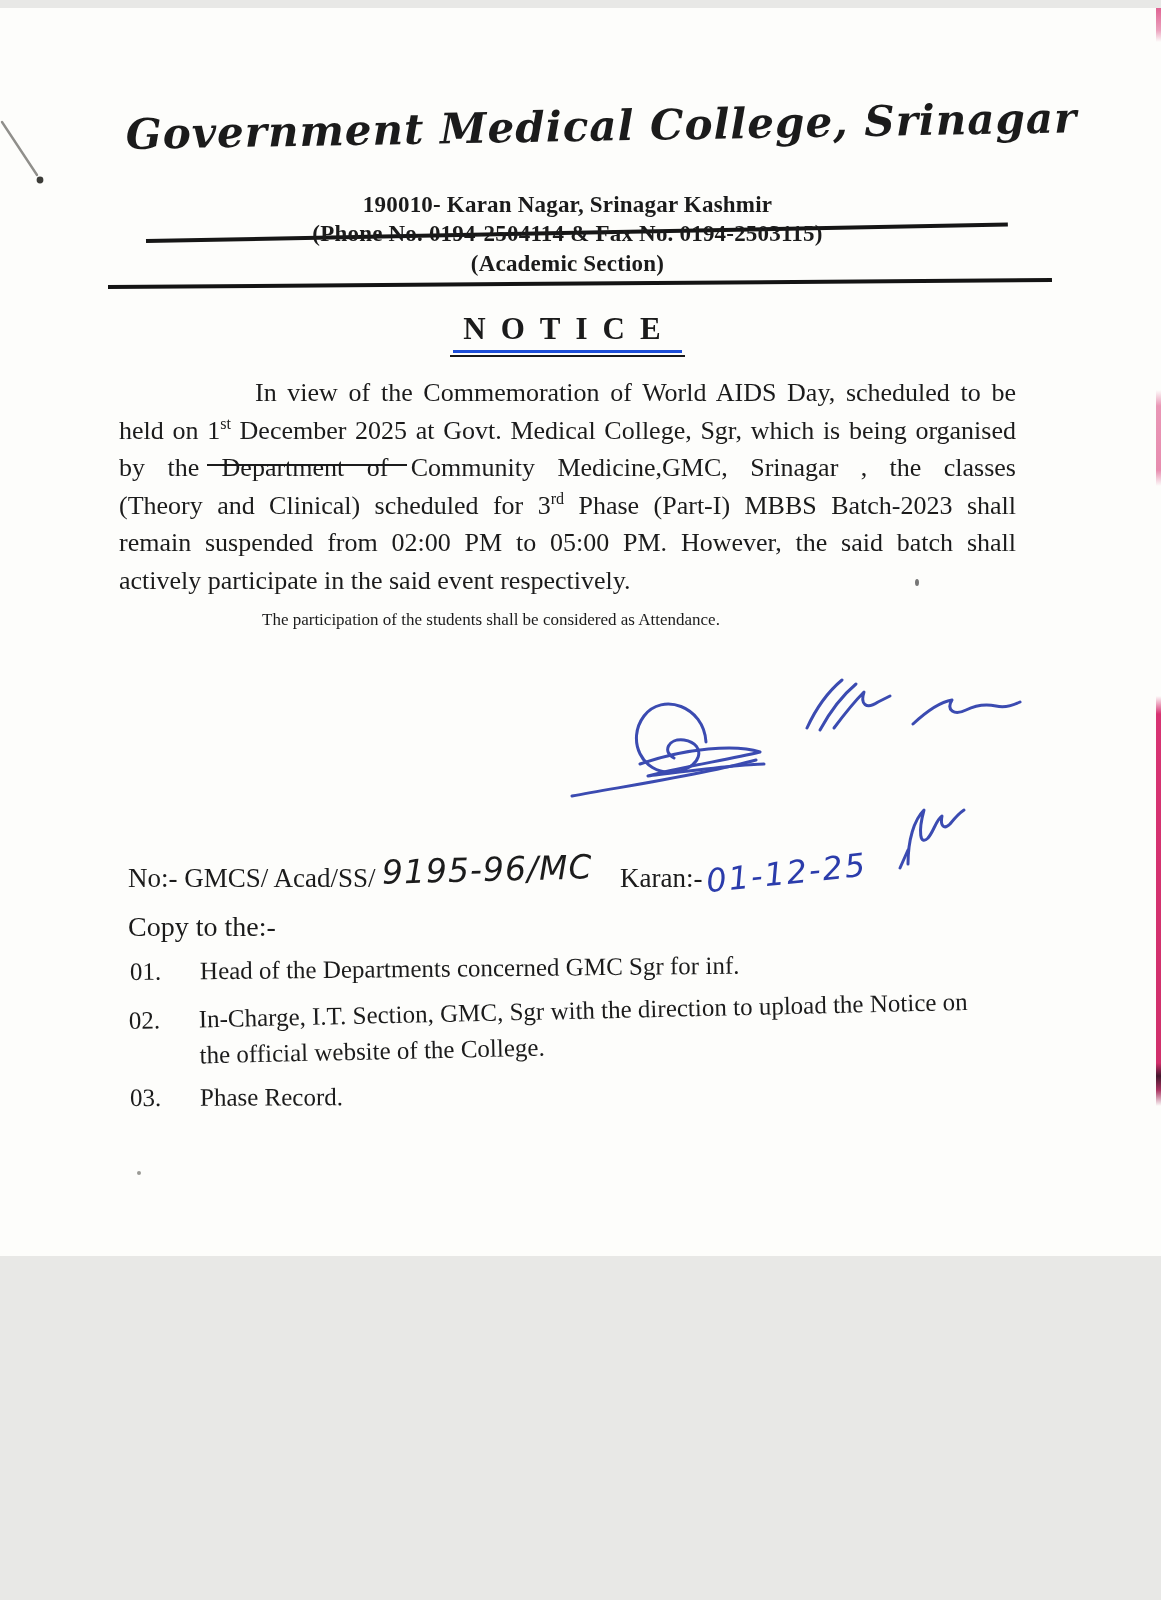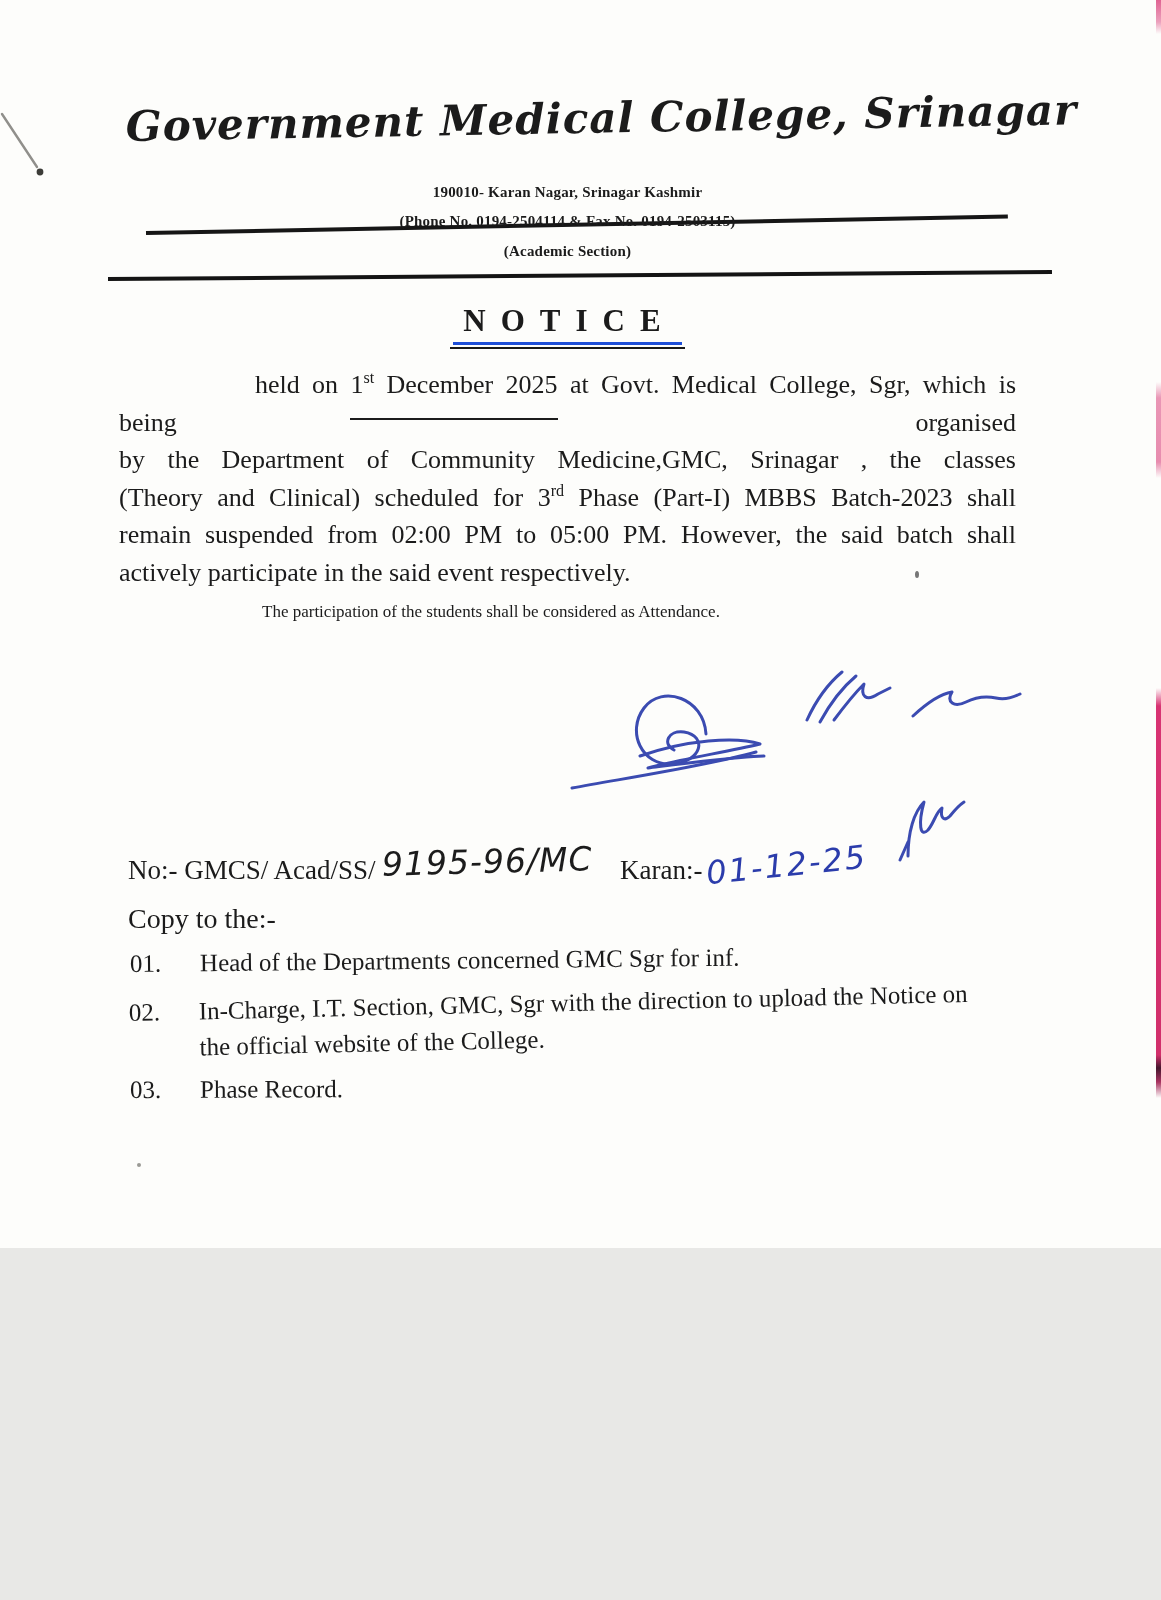--- a/index.html
+++ b/index.html
@@ -1,19 +1,19 @@
 <!DOCTYPE html>
 <html><head>
 <meta charset="utf-8">
 <style>
   html,body{margin:0;padding:0;background:#e8e8e6;}
   .page{
     position:relative;
     width:1161px;height:1248px;
-    margin:0 auto;
+    margin:8px auto;
     background:var(--paper,#fdfdfb);
     font-family:"Liberation Serif", serif;
     color:var(--ink,#1b1b1b);
     overflow:hidden;
   }
   
   .corner-mark{position:absolute;left:0;top:100px;}
   .edge-strip{
     position:absolute;right:0;top:0;width:5px;height:1600px;
     background:linear-gradient(to bottom,
@@ -33,21 +33,21 @@
     font-size:42px;letter-spacing:1px;
     transform:rotate(-1deg);
     white-space:nowrap;
   }
   .lh-underline{
     position:absolute;left:146px;top:231px;width:862px;height:3.5px;
     background:#161616;transform:rotate(-1.1deg);transform-origin:left center;
   }
   .lh-address,.lh-phone,.lh-section{
     position:absolute;left:0;right:26px;text-align:center;
-    font-size:15px;font-weight:bold;letter-spacing:.2px;white-space:nowrap;
+    font-size:23px;font-weight:bold;letter-spacing:.2px;white-space:nowrap;
   }
   .lh-address{top:184px;}
   .lh-phone{top:213px;}
   .lh-section{top:243px;}
   .lh-rule{
     position:absolute;left:108px;top:277px;width:944px;height:4px;
     background:#141414;transform:rotate(-0.42deg);transform-origin:left center;
   }
   
   .notice-heading{
@@ -126,20 +126,21 @@
     <div class="lh-underline"></div>
     <div class="lh-address">190010- Karan Nagar, Srinagar Kashmir</div>
     <div class="lh-phone">(Phone No. 0194-2504114 &amp; Fax No. 0194-2503115)</div>
     <div class="lh-section">(Academic Section)</div>
     <div class="lh-rule"></div>
   </header>
 
   <h1 class="notice-heading"><span class="nh-inner">NOTICE</span></h1>
 
   <div class="body-par">
+      <div class="bline"><span>In view of the Commemoration of World AIDS Day, scheduled to be</span></div>
       <div class="bline"><span>held on </span><span class="u"><span>1</span><sup>st</sup><span> December 2025</span></span><span> at Govt. Medical College, Sgr, which is being organised</span></div>
       <div class="bline"><span>by the Department of Community Medicine,GMC, Srinagar , the classes</span></div>
       <div class="bline"><span>(Theory and Clinical) scheduled for 3</span><sup>rd</sup><span> Phase (Part-I) MBBS Batch-2023 shall</span></div>
       <div class="bline"><span>remain suspended from 02:00 PM to 05:00 PM. However, the said batch shall</span></div>
       <div class="bline"><span>actively participate in the said event respectively.</span></div>
     </div>
 
   <div class="attendance">The participation of the students shall be considered as Attendance.</div>
 
   <svg class="sig-ink" width="480" height="210" viewBox="0 0 480 210">

